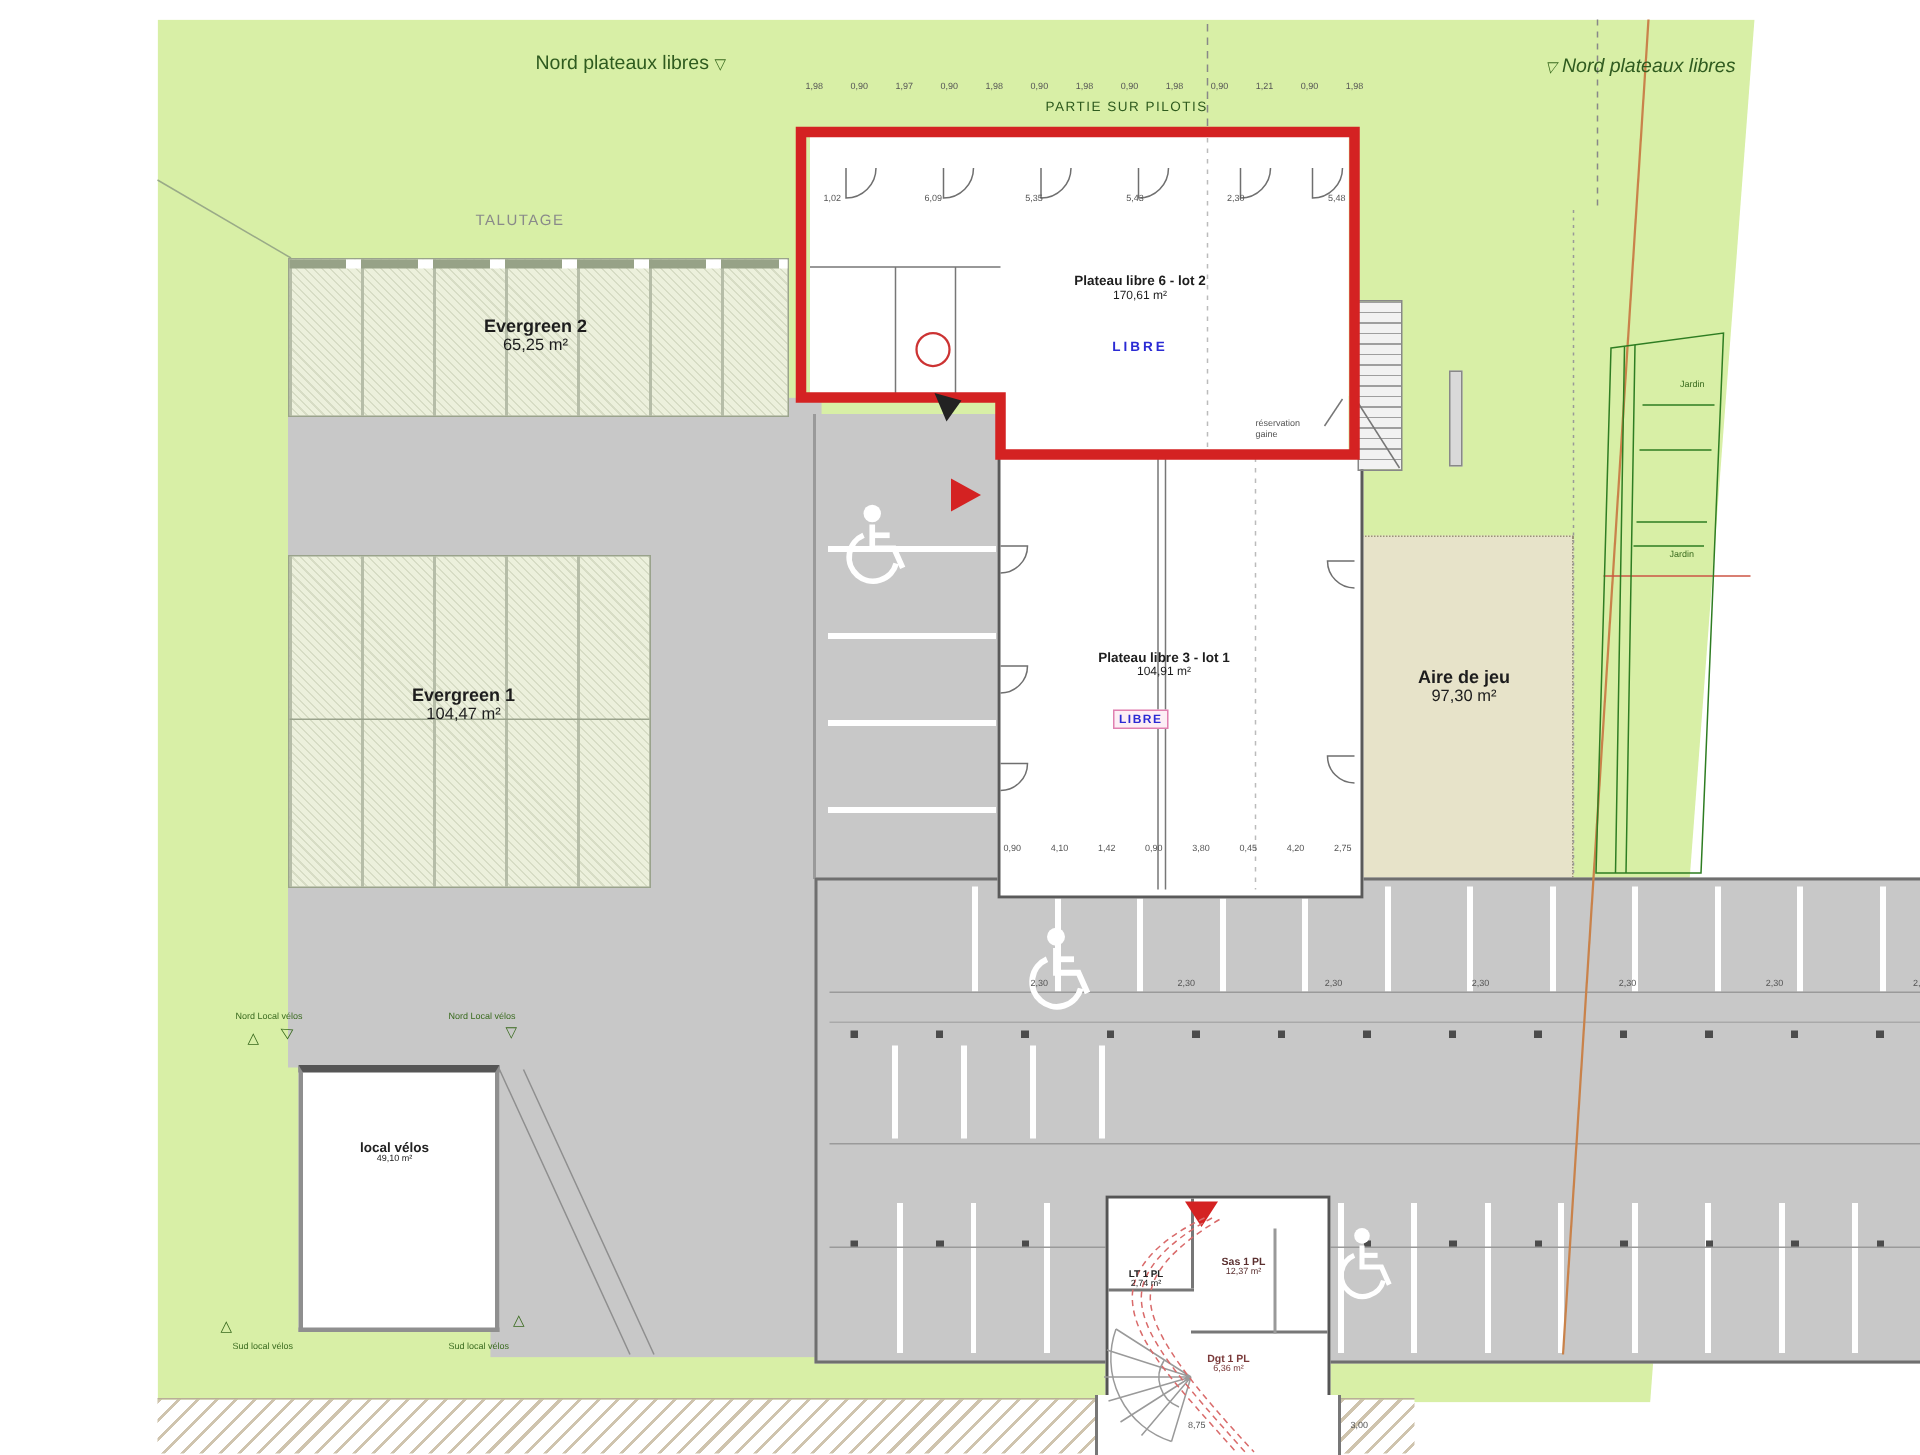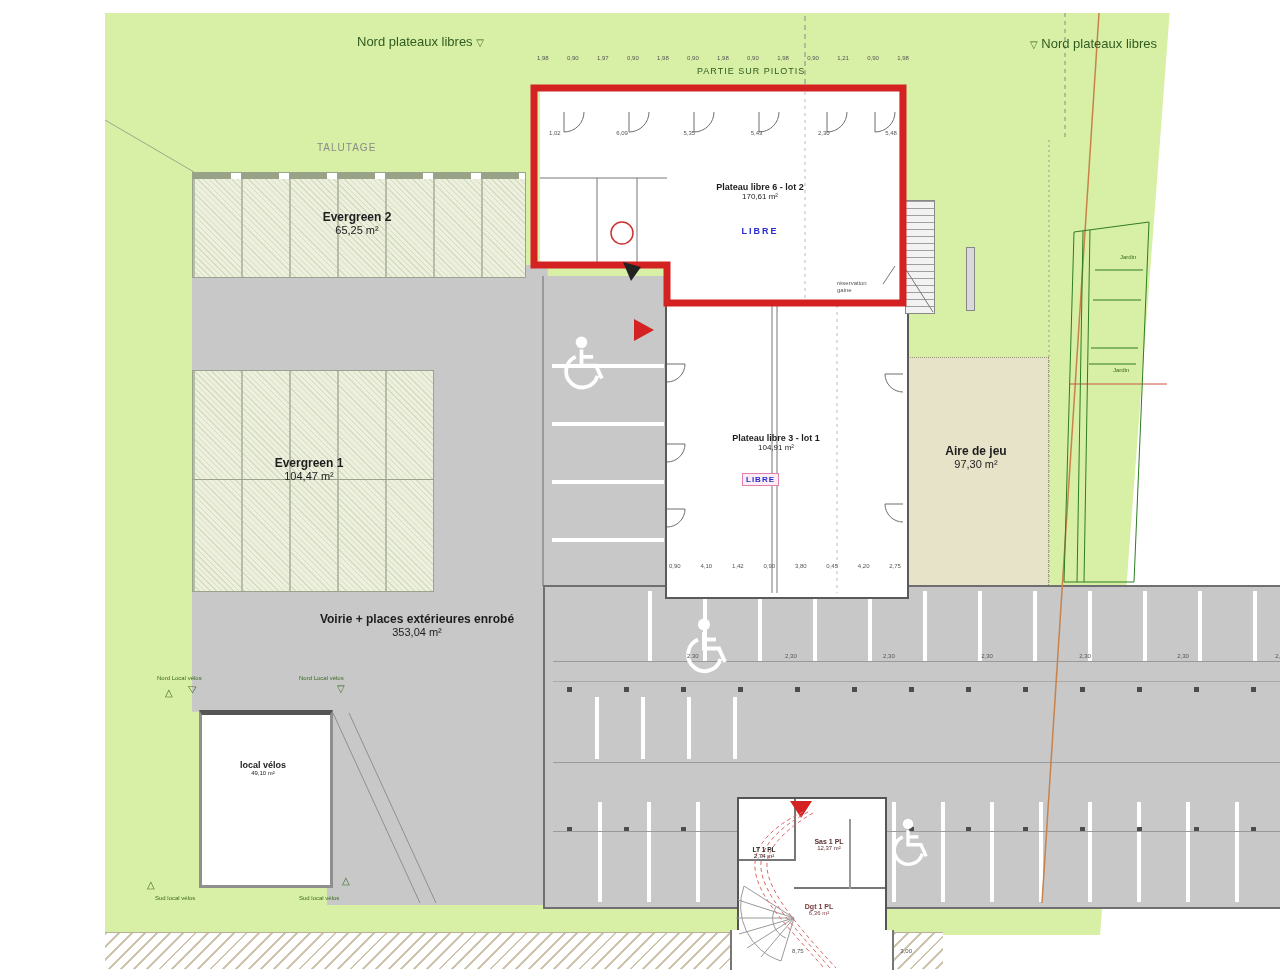--- a/index.html
+++ b/index.html
@@ -196,21 +196,21 @@
 
     <use href="#wc" transform="translate(530,338) scale(1.45)"></use>
     <use href="#wc" transform="translate(652,620) scale(1.5)"></use>
     <use href="#wc" transform="translate(858,820) scale(1.3)"></use>
   </svg>
 
   <div class="abs tGreen" style="left:320px;top:34px;font-size:13px;">
     <span>Nord plateaux libres</span>
     <span class="tri">▽</span>
   </div>
-  <div class="abs tGreen" style="left:993px;top:36px;font-size:13px;width:142px;overflow:hidden;white-space:nowrap;">
+  <div class="abs tGreen" style="left:993px;top:36px;font-size:13px;width:142px;overflow:hidden;white-space:nowrap;font-style:italic;">
     <span class="tri">▽</span>
     <span>Nord plateaux libres</span>
   </div>
   <div class="abs" style="left:280px;top:142px;font-size:10px;letter-spacing:1px;color:#8a8a8a;">TALUTAGE</div>
   <div class="abs tGreen" style="left:660px;top:66px;width:160px;font-size:9px;letter-spacing:1px;">PARTIE SUR PILOTIS</div>
 
   <div class="abs ctr" style="left:230px;top:210px;width:180px;">
     <div class="lblBig">Evergreen 2</div>
     <div class="lblSub">65,25 m²</div>
   </div>
@@ -229,24 +229,20 @@
     <div class="lblMed">Plateau libre 3 - lot 1</div>
     <div class="lblSm">104,91 m²</div>
   </div>
   <div class="abs libreBox" style="left:705px;top:473px;">LIBRE</div>
 
   <div class="abs ctr" style="left:869px;top:444px;width:140px;">
     <div class="lblBig">Aire de jeu</div>
     <div class="lblSub">97,30 m²</div>
   </div>
 
-  <div class="abs ctr" style="left:230px;top:612px;width:300px;">
-    <div class="lblBig">Voirie + places extérieures enrobé</div>
-    <div class="lblSub">353,04 m²</div>
-  </div>
 
   <div class="abs ctr" style="left:172px;top:760px;width:108px;">
     <div style="font-weight:bold;font-size:9px;">local vélos</div>
     <div style="font-size:6px;">49,10 m²</div>
   </div>
 
   <div class="abs ctr" style="left:760px;top:838px;width:64px;">
     <div style="font-weight:bold;font-size:7px;color:#5a2f2f;">Sas 1 PL</div>
     <div style="font-size:6px;color:#5a2f2f;">12,37 m²</div>
   </div>

